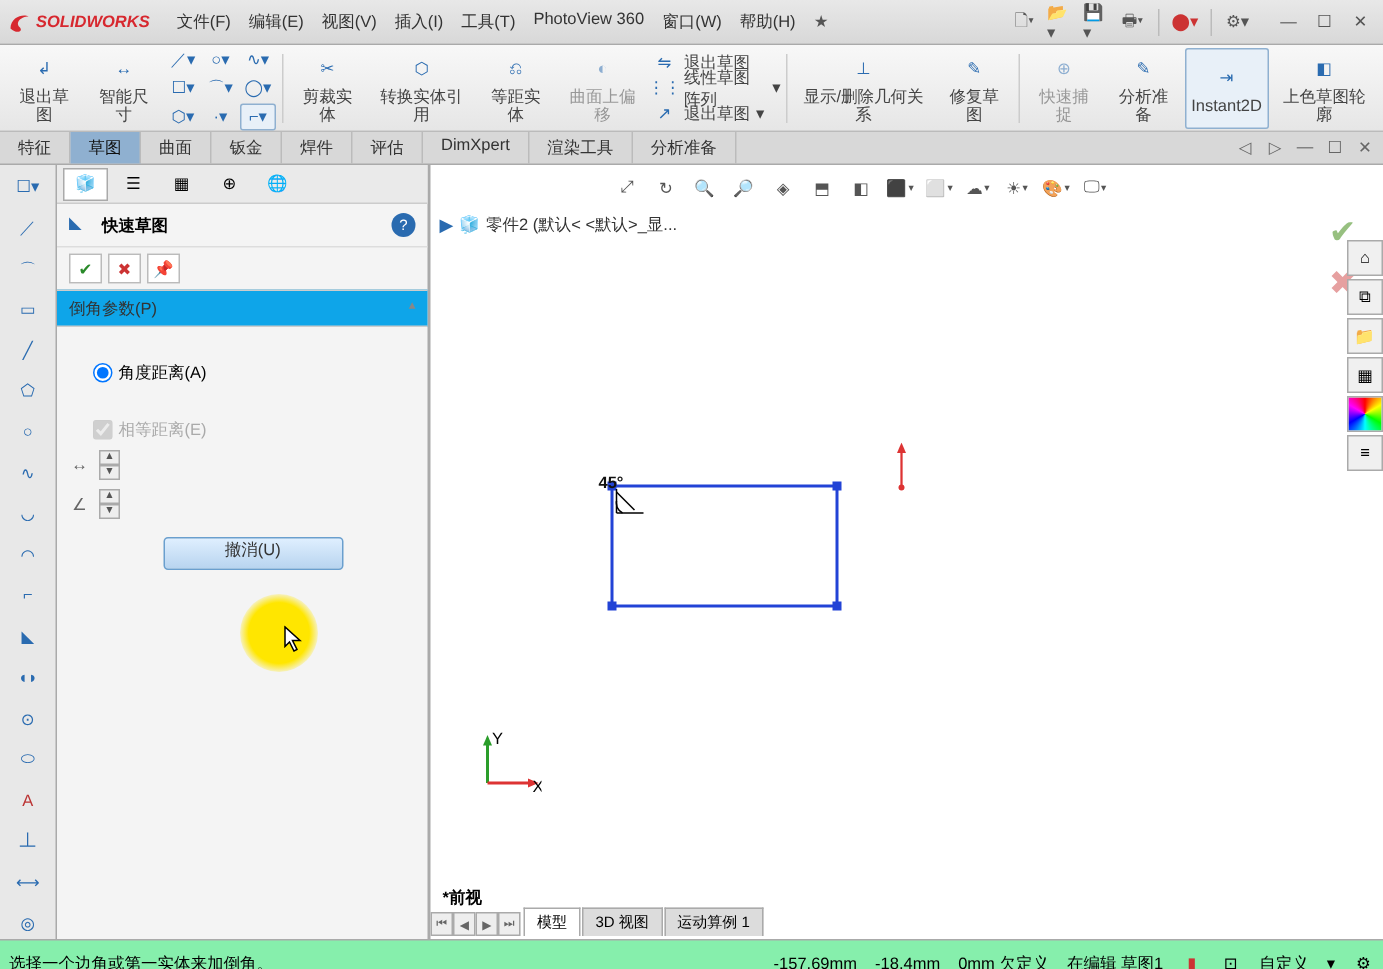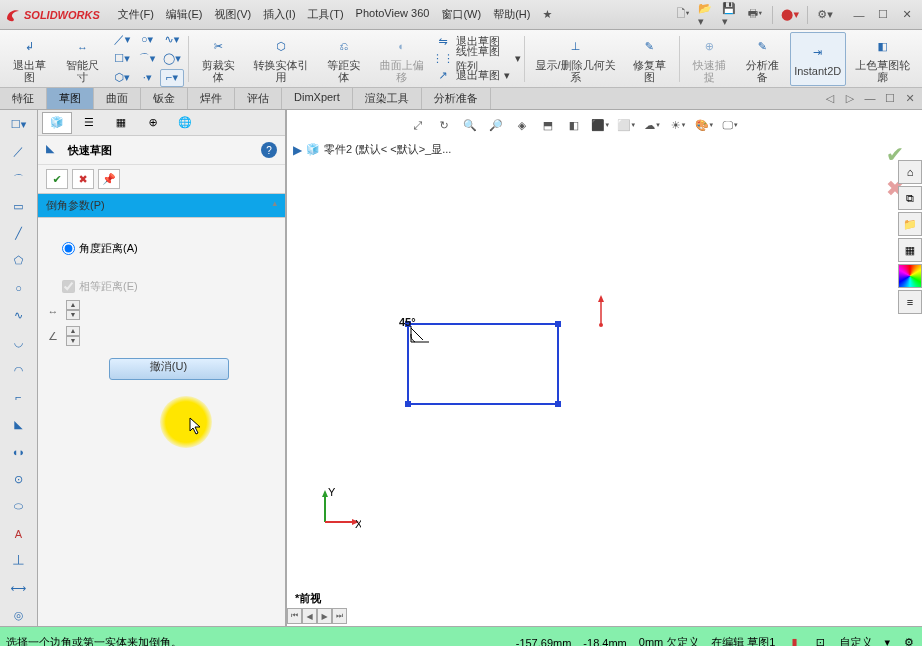--- a/index.html
+++ b/index.html
@@ -371,20 +371,25 @@
     </div>
 
     <div class="view-label">*前视</div>
 
     <div class="bottom-nav">
       <div class="bn">⏮</div>
       <div class="bn">◀</div>
       <div class="bn">▶</div>
       <div class="bn">⏭</div>
     </div>
+    <div class="bottom-tabs">
+      <div class="bt sel">模型</div>
+      <div class="bt">3D 视图</div>
+      <div class="bt">运动算例 1</div>
+    </div>
   </div>
 </div>
 
 <div class="highlight"></div>
 <div class="cursor">
   <svg width="14" height="18">
       <path d="M1 1 L1 14 L4 11 L7 17 L9 16 L6 10 L11 10 Z" fill="#fff" stroke="#000" stroke-width="1"></path>
     </svg>
 </div>
 

